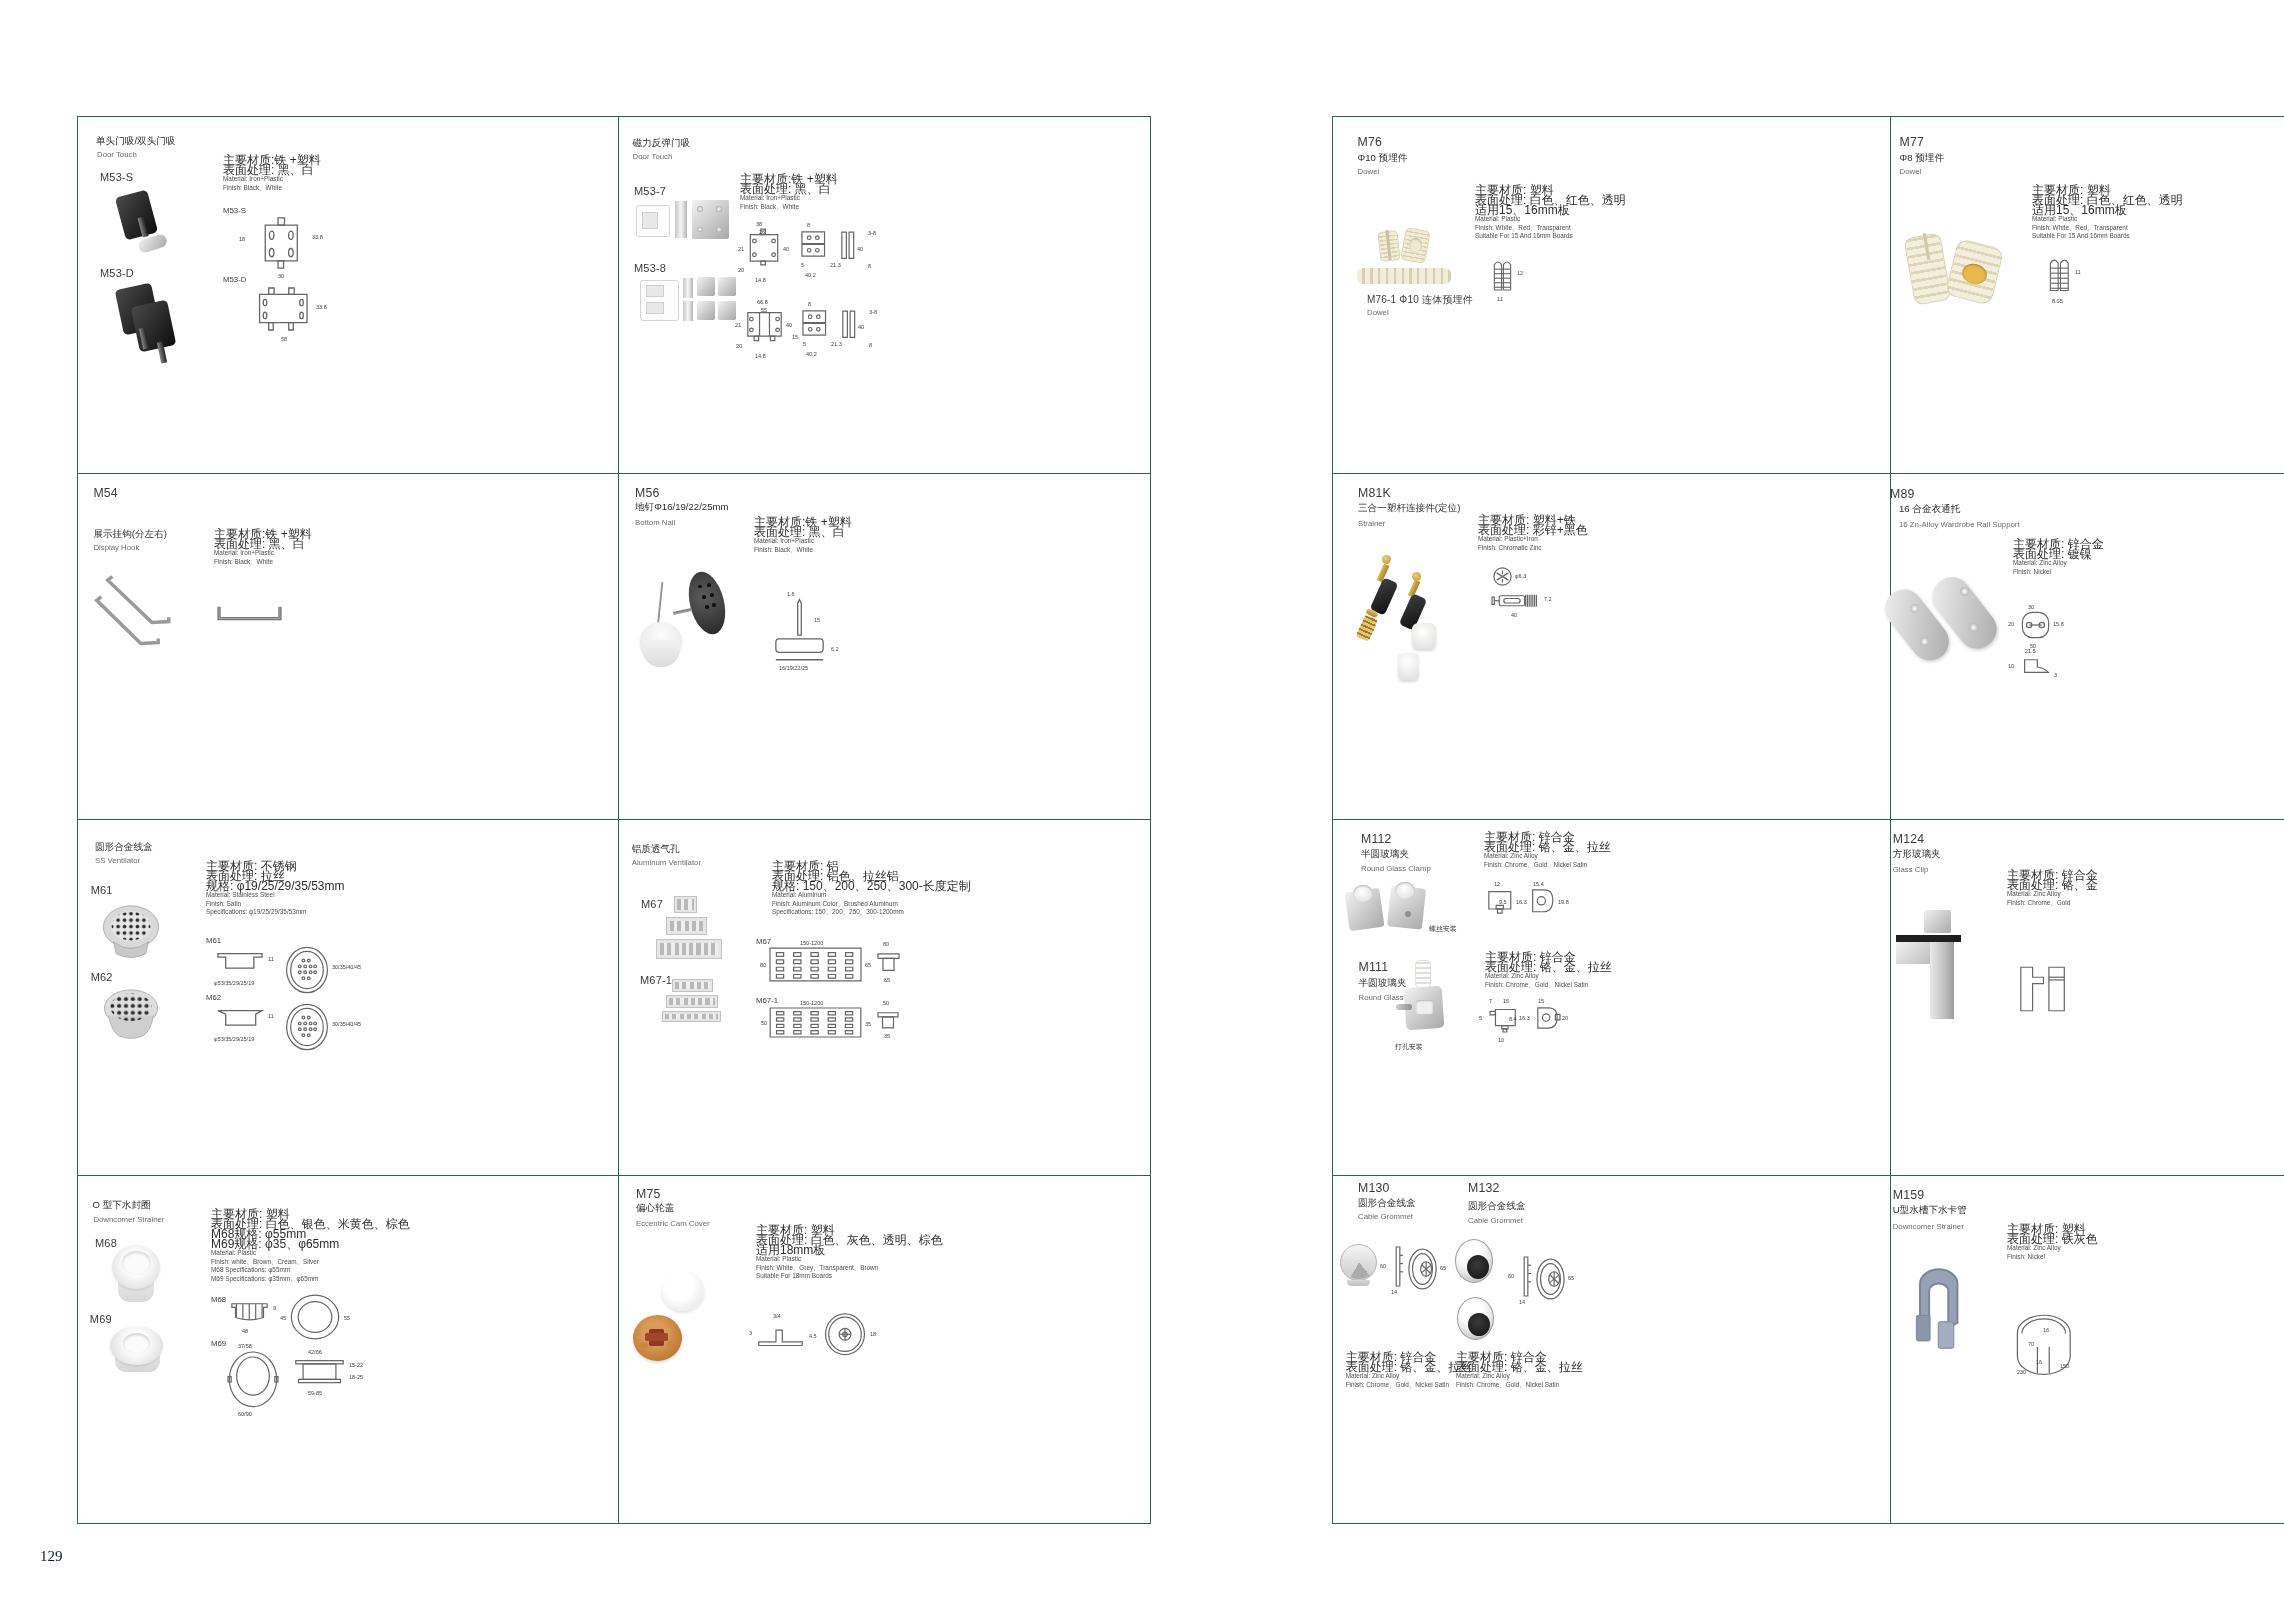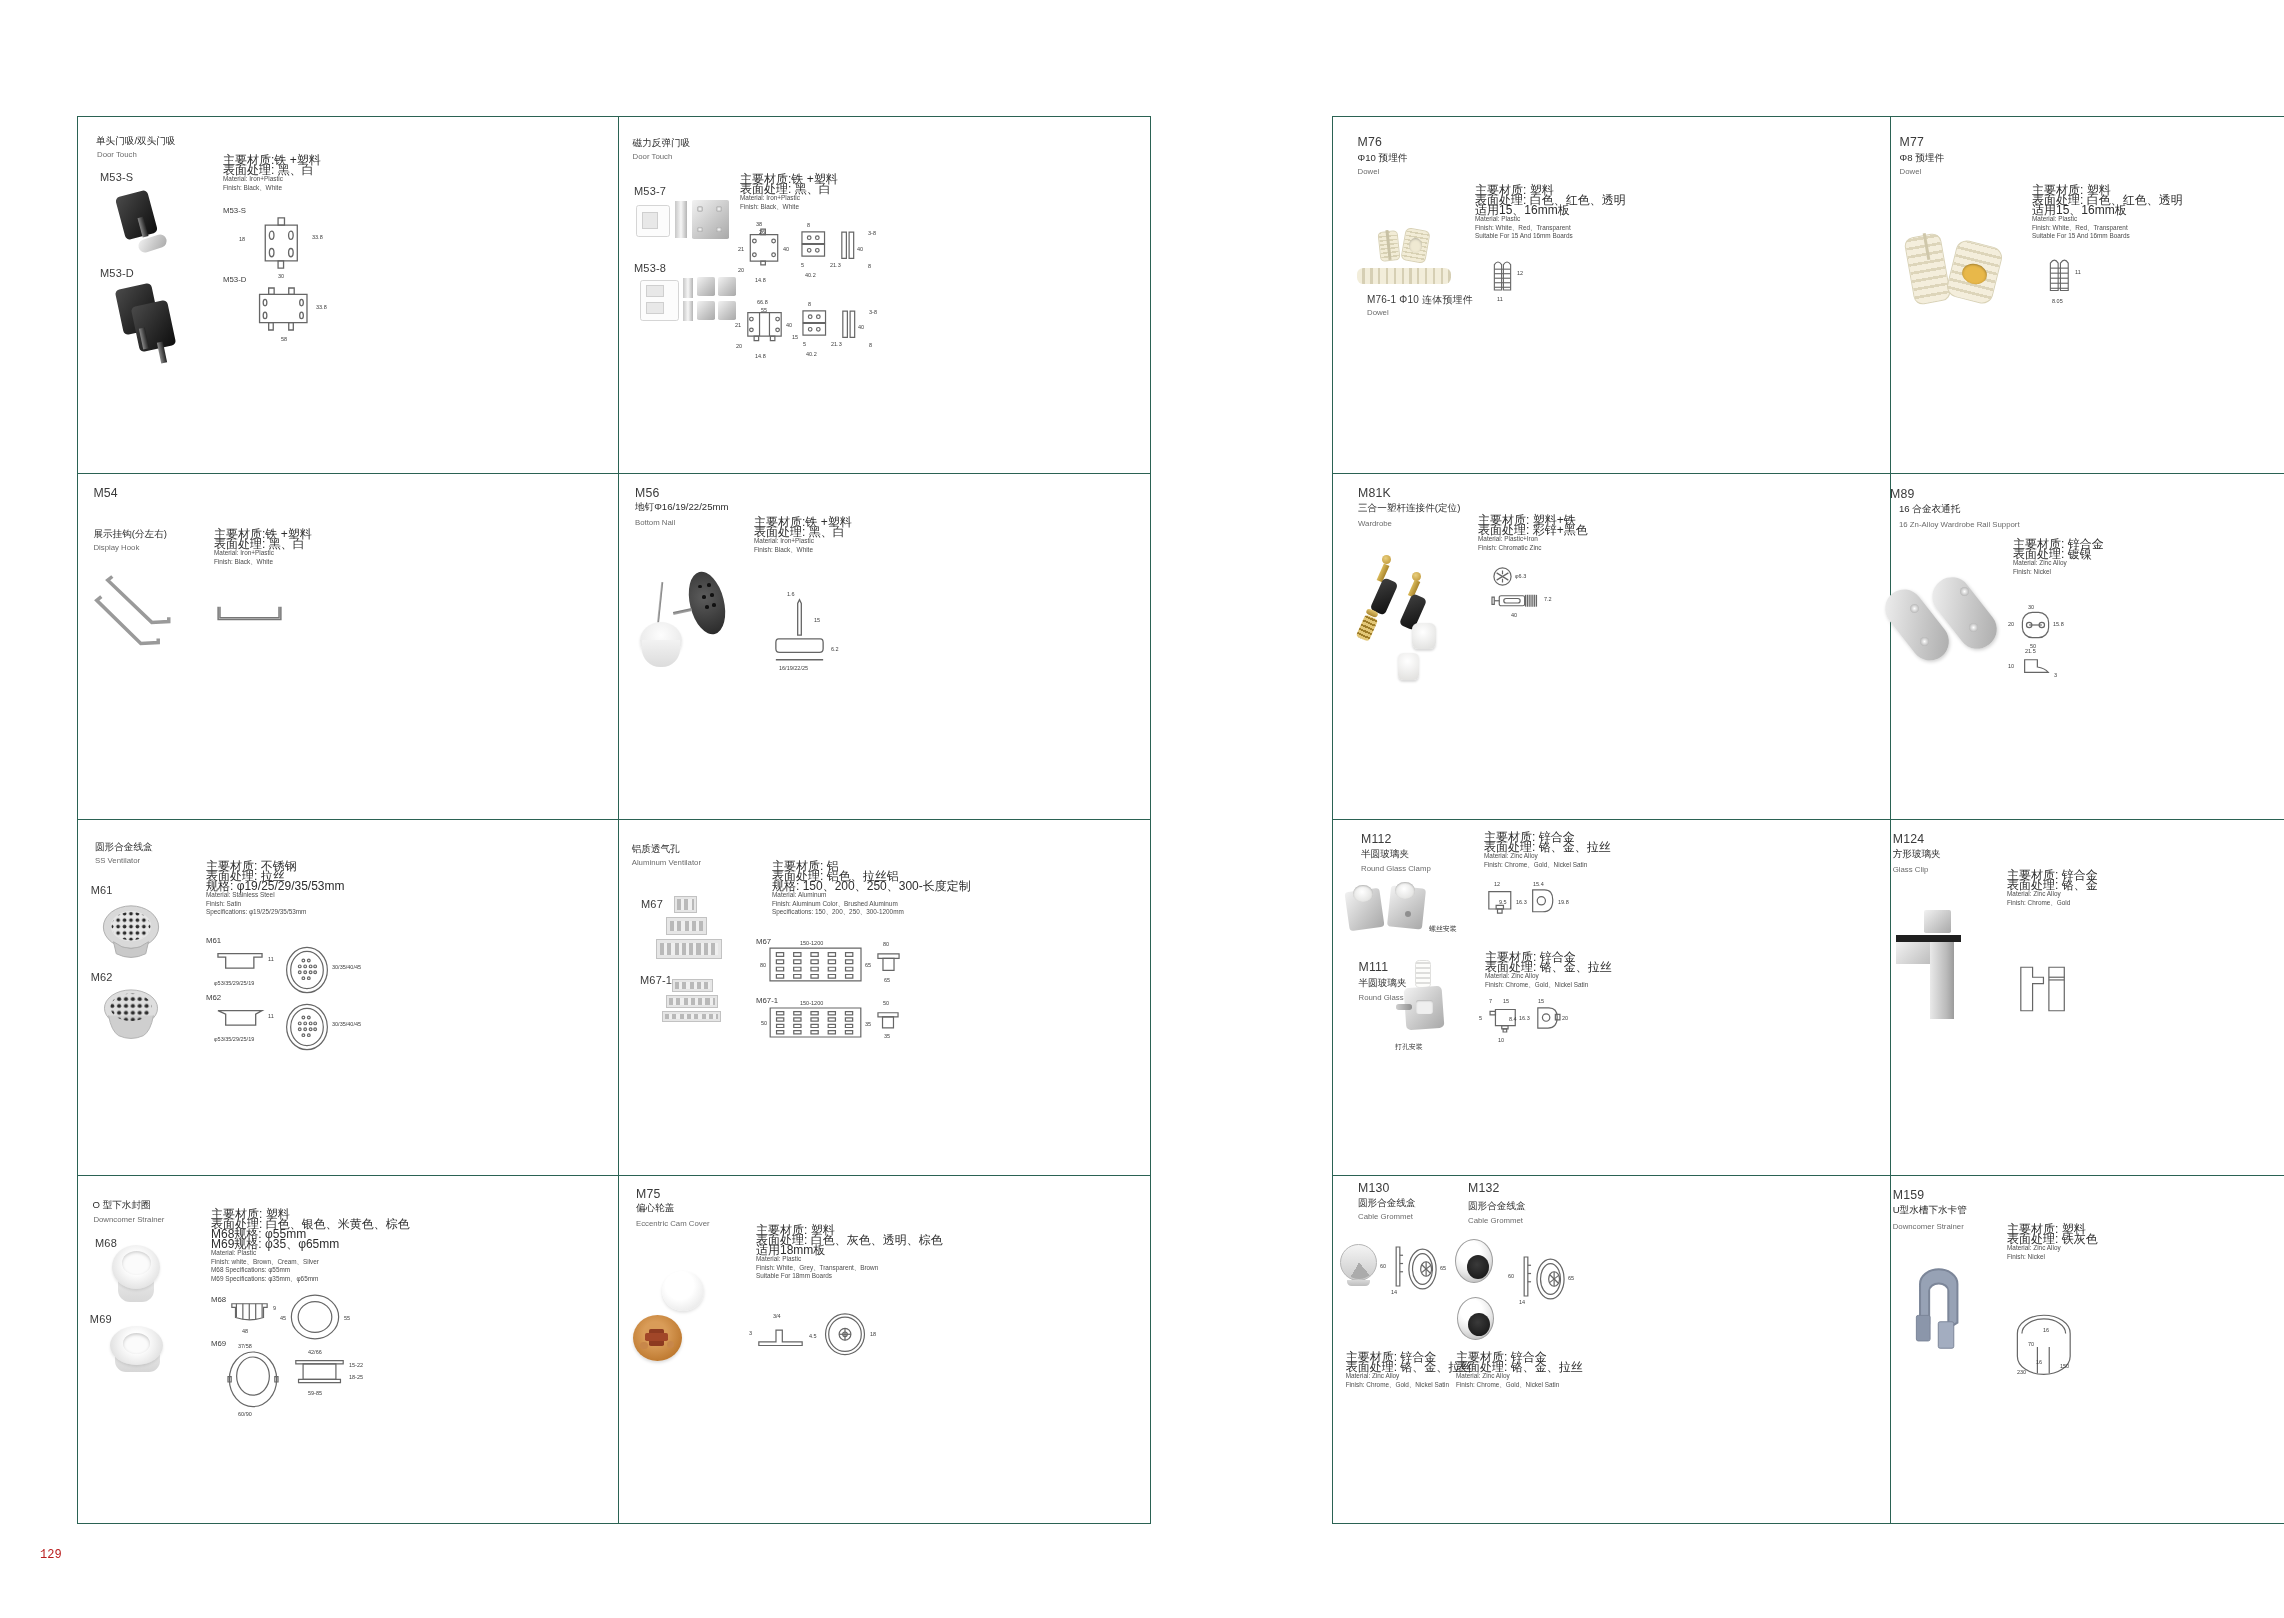--- a/index.html
+++ b/index.html
@@ -13,21 +13,21 @@
   .big{font-size:12.3px}
   .tcn{position:absolute;font-size:9.6px;color:#2d2d2d;white-space:nowrap}
   .ten{position:absolute;font-size:7.8px;color:#6b6b6b;white-space:nowrap}
   .specs{position:absolute}
   .specs div{white-space:nowrap}
   .scn{font-size:12px;line-height:10px;color:#2d2d2d}
   .sen{font-size:6.4px;line-height:8.7px;color:#4c4c4c}
   .dim{position:absolute;font-size:5.5px;color:#3d3d3d;white-space:nowrap}
   .dlab{position:absolute;font-size:7.8px;color:#3a3a3a;white-space:nowrap}
   .install{position:absolute;font-size:6.9px;color:#2d2d2d;white-space:nowrap}
-  .pageno{position:absolute;font-family:Liberation Mono, monospace;font-size:12px;color:#b91c1c}
+  .pageno{position:absolute;font-family:Liberation Serif, serif;font-size:15px;color:#0f172a}
   svg.d{position:absolute;overflow:visible}
   svg.d *{vector-effect:non-scaling-stroke}
   .ph{position:absolute}
   .ph div{position:absolute}
   .metal{background:linear-gradient(135deg,#f2f2f2 0%,#c9c9c9 55%,#a9a9a9 100%)}
   .blackpart{background:linear-gradient(135deg,#4a4a4a,#0d0d0d)}
   .stripes{background:repeating-linear-gradient(0deg,#f2ecd6 0 2.7px,#d8d1b4 2.7px 4.1px)}
   .grille{background:#e6e6e6;border:0.5px solid #c2c2c2}
   .grille i{position:absolute;display:block;background:repeating-linear-gradient(90deg,#b9b9b9 0 4.1px,#efefef 4.1px 7.3px)}
 </style>
@@ -603,21 +603,21 @@
       <line x1="3" y1="57" x2="42" y2="57"></line>
       <line x1="3" y1="68" x2="42" y2="68"></line>
   </svg>
   <span class="dim" style="left:185px;top:153px">11</span>
   <span class="dim" style="left:162px;top:182px">8.05</span>
 </section>
 
 <section class="cell" style="left:1332px;top:473px;width:558px;height:346px">
   <div class="code big" style="left:26px;top:12.8px">M81K</div>
   <div class="tcn" style="left:26px;top:29px">三合一塑杆连接件(定位)</div>
-  <div class="ten" style="left:26px;top:46px">Wardrobe</div>
+  <div class="ten" style="left:26px;top:46px">Strainer</div>
   <div class="specs" style="left:146px;top:42px">
     <div class="scn">主要材质: 塑料+铁</div>
     <div class="scn">表面处理: 彩锌+黑色</div>
     <div class="sen">Material: Plastic+Iron</div>
     <div class="sen">Finish: Chromatic Zinc</div>
   </div>
   <div class="ph" style="left:21.5px;top:85px;width:91px;height:123px">
     <div style="left:28px;top:-2.7px;width:9px;height:9px;border-radius:50%;background:radial-gradient(circle at 40% 35%,#e9cf7e,#b98f2e)"></div>
     <div style="left:26.5px;top:5.5px;width:6.4px;height:18px;background:linear-gradient(90deg,#d9b95a,#a8842c);transform:rotate(24deg)"></div>
     <div style="left:22px;top:21px;width:16.4px;height:35px;border-radius:4.6px;background:linear-gradient(135deg,#3f3f3f,#111);transform:rotate(24deg)"></div>

